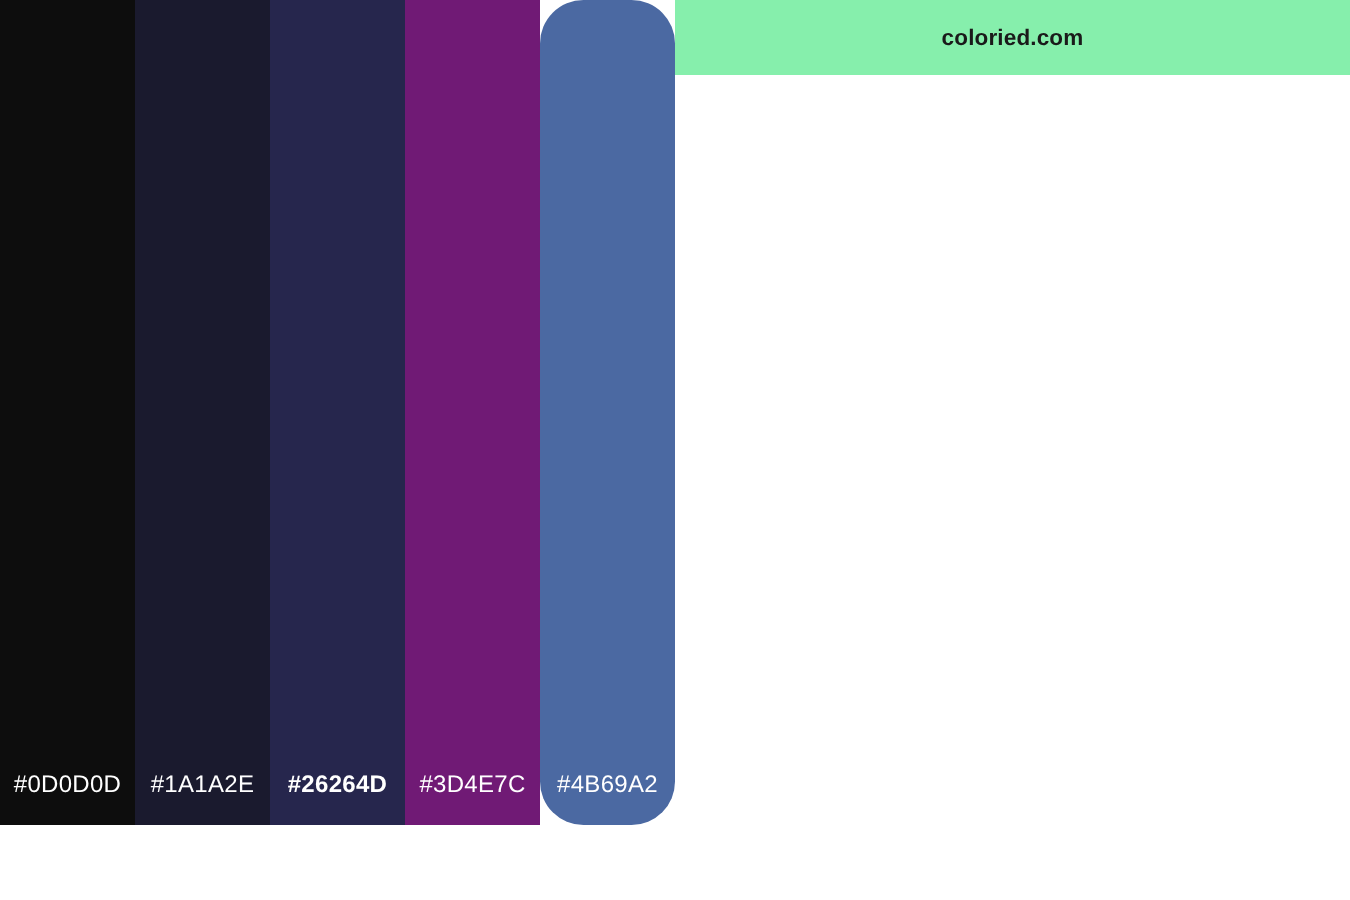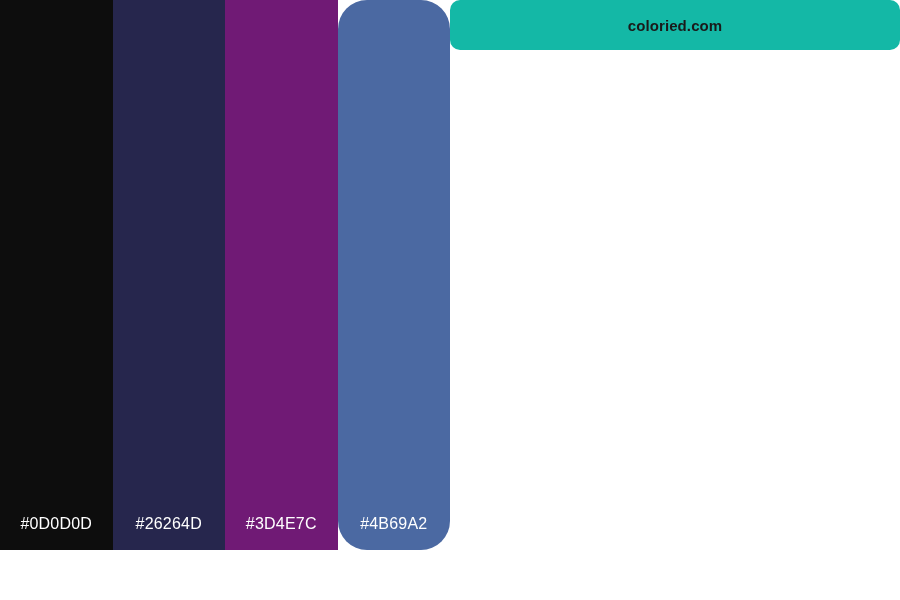--- a/index.html
+++ b/index.html
@@ -80,32 +80,35 @@
 <body>
 
 <div id="palette-page">
 
   <div id="swatch-strip">
 
     <div class="swatch" style="background-color: rgb(13, 13, 13);">
       <span class="swatch-label" style="color: rgb(255, 255, 255);">#0D0D0D</span>
     </div>
 
+    <div class="swatch" style="background-color: rgb(26, 26, 46);">
+      <span class="swatch-label" style="color: rgb(255, 255, 255);">#1A1A2E</span>
+    </div>
 
     <div class="swatch" style="background-color: rgb(38, 38, 77);">
-      <span class="swatch-label" style="color: rgb(255, 255, 255);">#26264D</span>
+      <span class="swatch-label" style="color: rgb(255, 255, 255); font-weight: bold;">#26264D</span>
     </div>
 
     <div class="swatch" style="background-color: #701a75;">
       <span class="swatch-label" style="color: rgb(255, 255, 255);">#3D4E7C</span>
     </div>
 
     <div class="swatch" style="background-color: rgb(75, 105, 162); border-radius: 29px;">
       <span class="swatch-label" style="color: rgb(255, 255, 255);">#4B69A2</span>
     </div>
 
   </div>
 
-  <div id="footer-bar" style="background-color: #14b8a6; border-radius: 10px;">
+  <div id="footer-bar" style="background-color: #86efac;">
     <span id="footer-credit" style="color: rgb(26, 26, 26);">coloried.com</span>
   </div>
 
 </div>
 
 </body></html>

